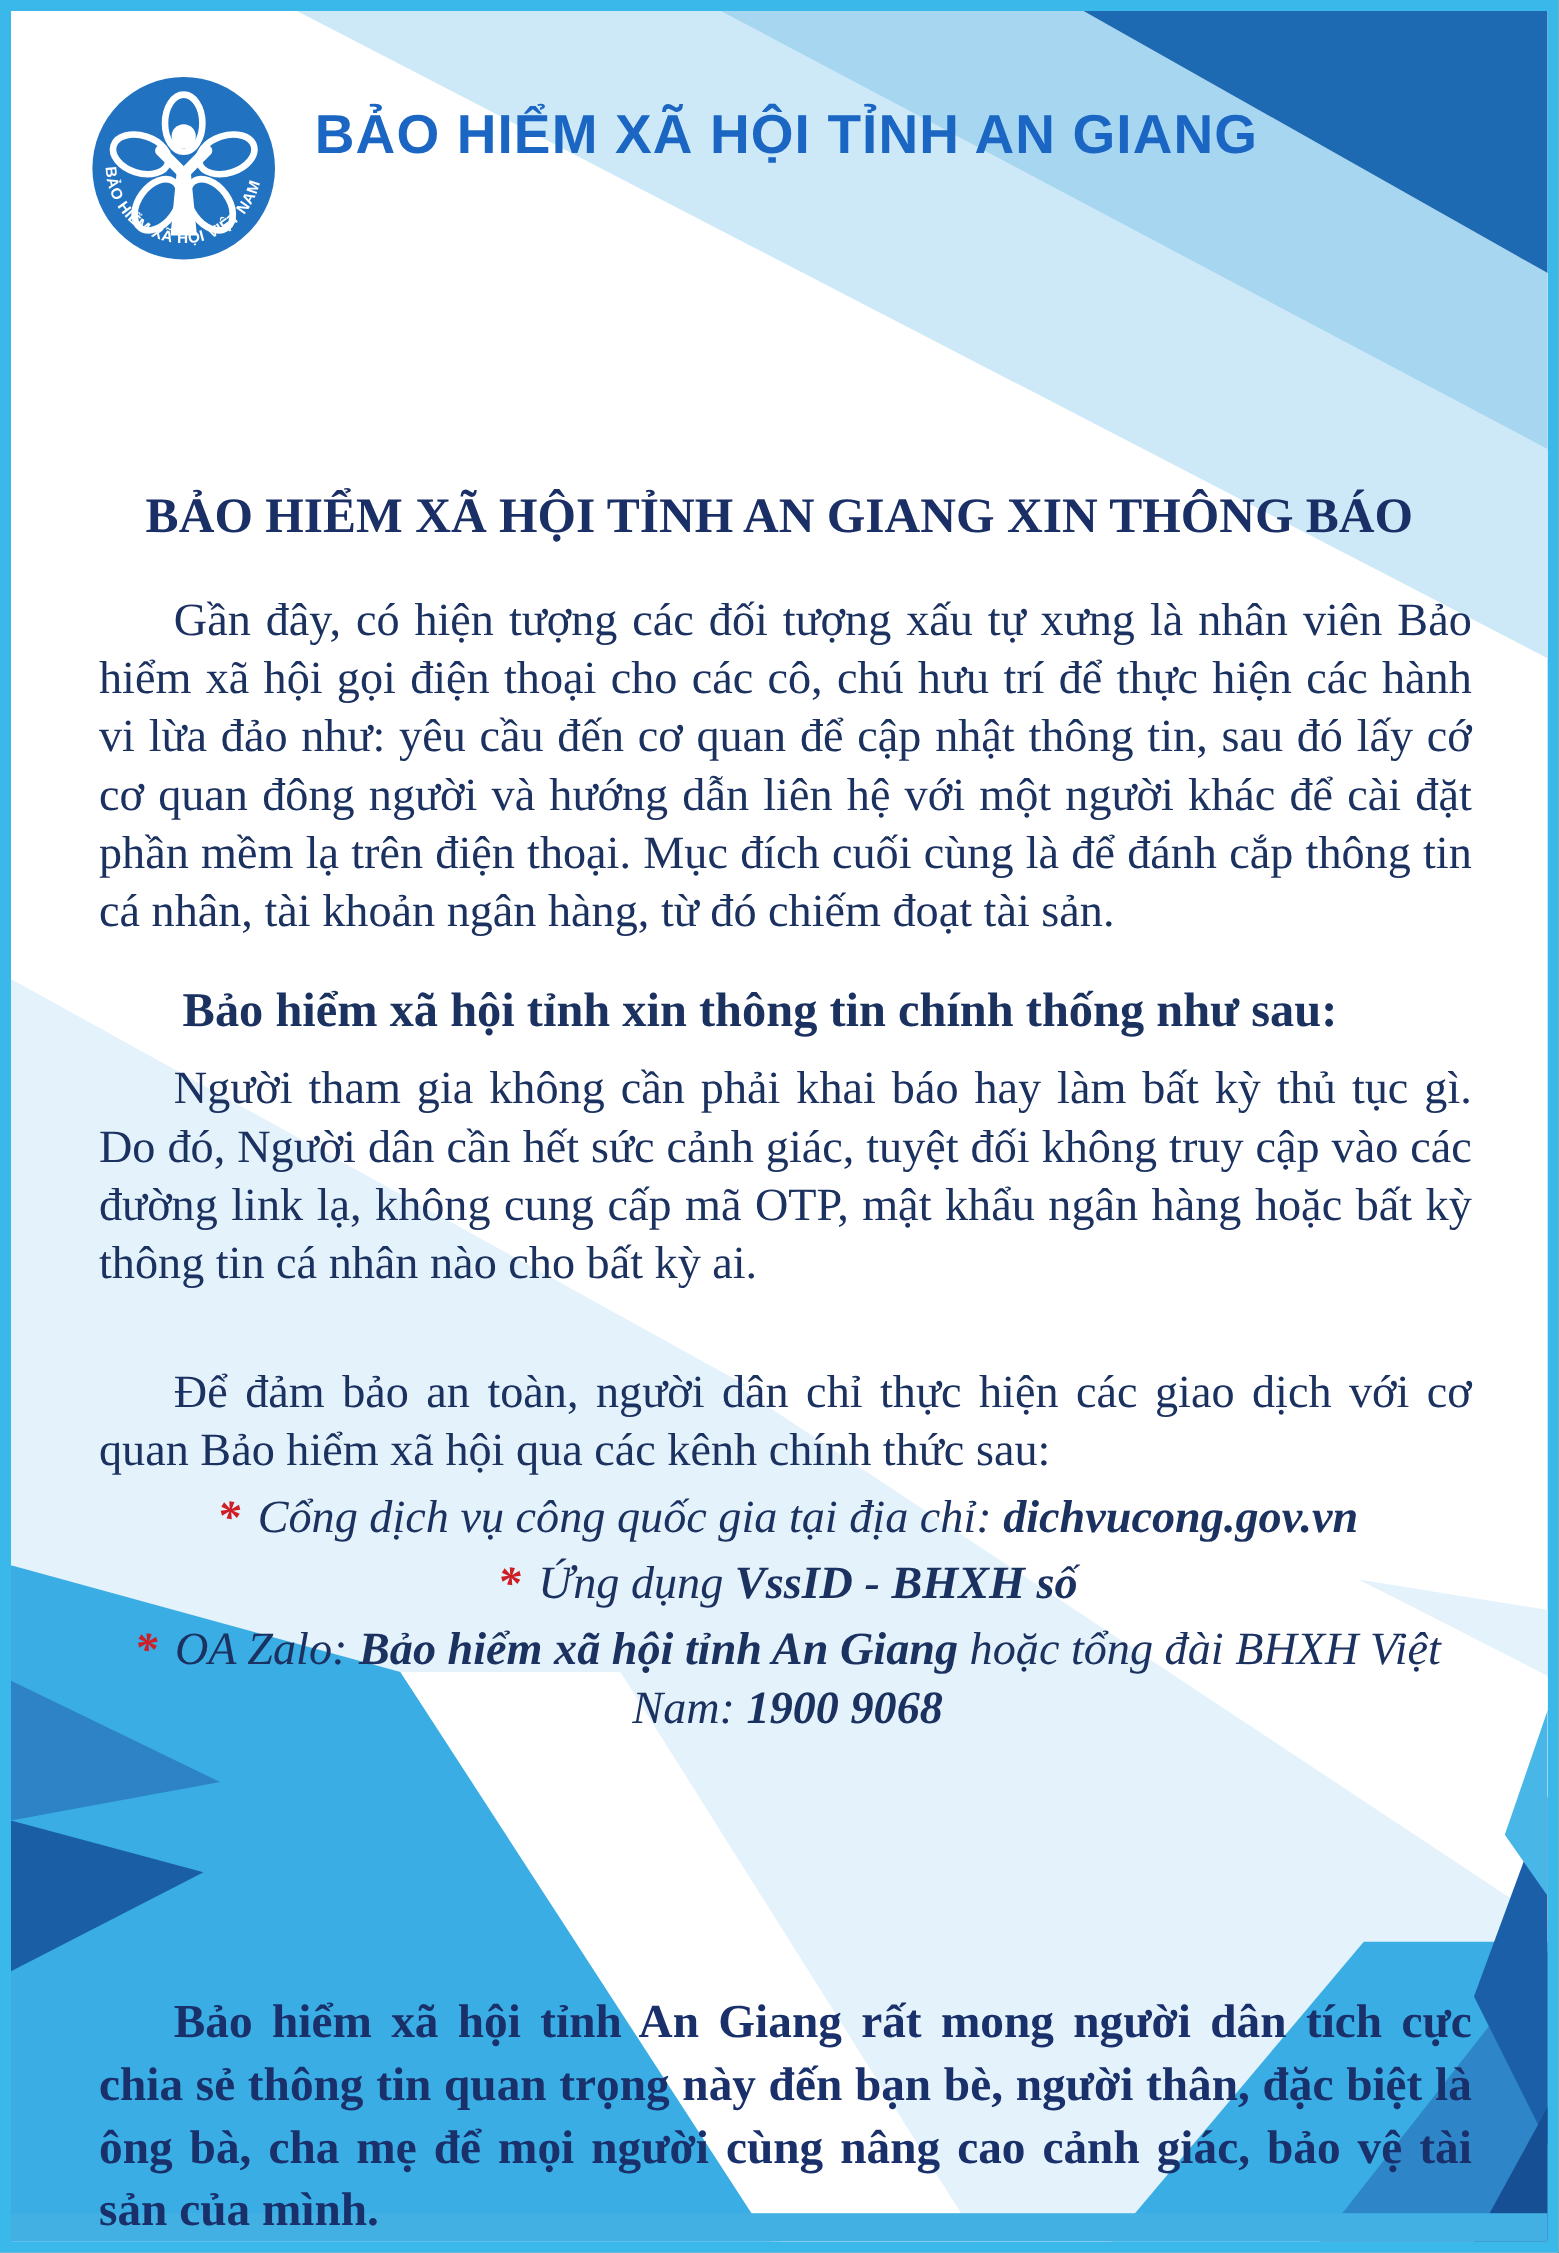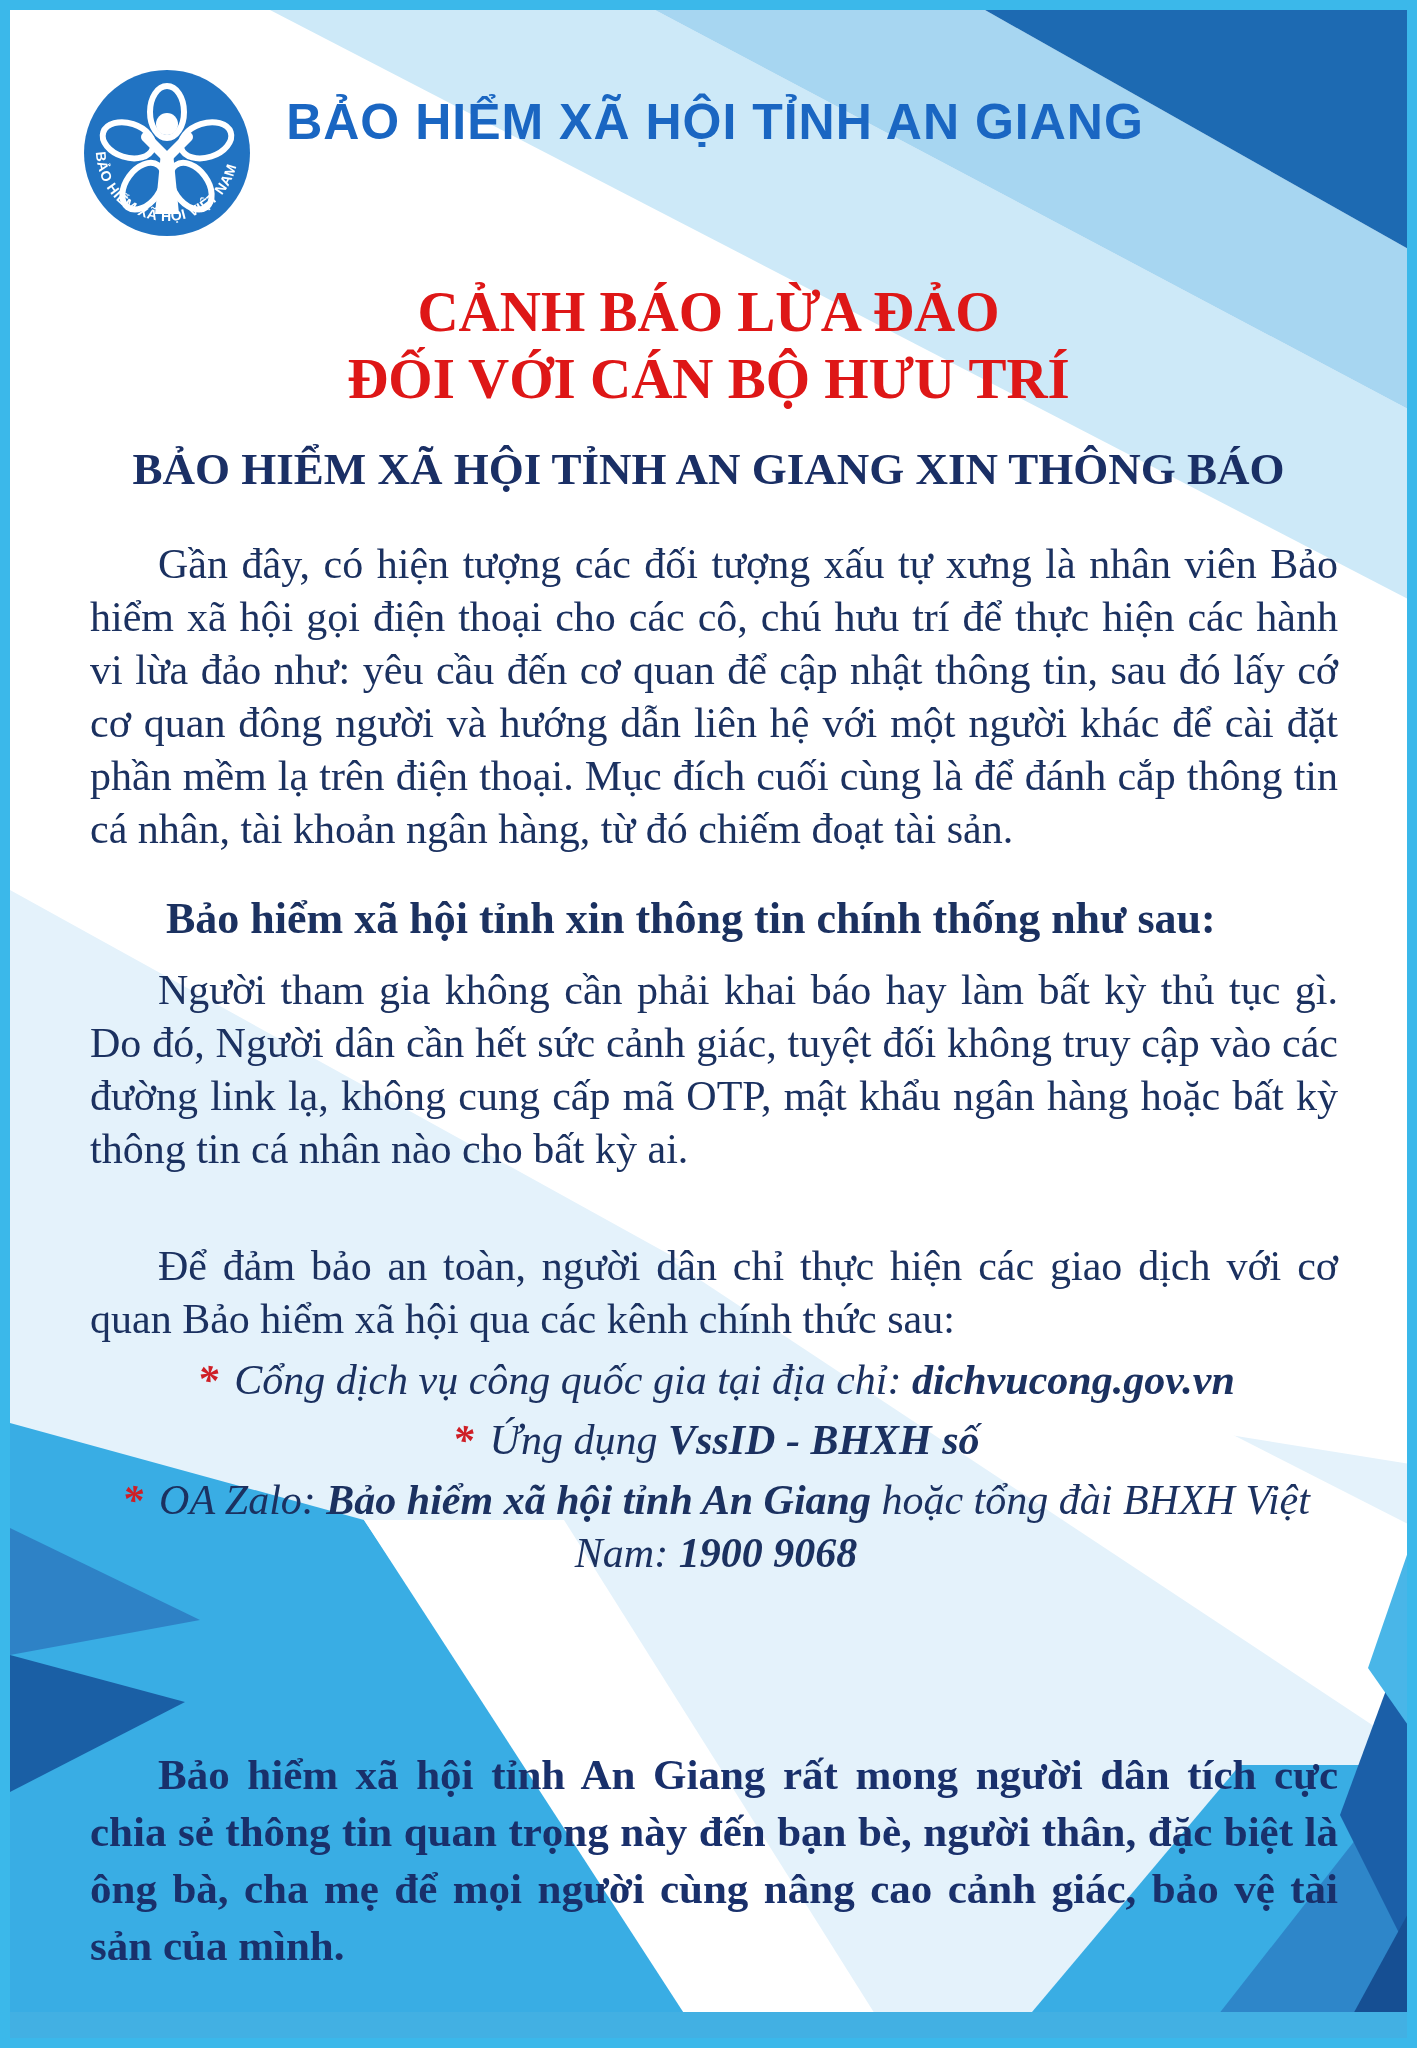--- a/index.html
+++ b/index.html
@@ -56,21 +56,21 @@
   .indent{text-indent:68px;}
   .p1{top:528px;}
   .h2{top:882px;font-weight:bold;font-size:44px;text-indent:76px;text-align:left;}
   .p2{top:954px;}
   .p3{top:1230px;}
   .channels{position:absolute;left:80px;width:1252px;top:1344px;font-size:42px;color:#1b3160;}
   .channel{line-height:53px;margin-bottom:7px;text-align:center;font-style:italic;}
   .ast{color:#cf1f26;font-weight:bold;margin-right:16px;}
   .channels b, .channel b{font-weight:bold;}
   .closing{
-    top:1736px;font-weight:bold;font-size:43px;line-height:57px;color:#19306b;
+    top:1800px;font-weight:bold;font-size:43px;line-height:57px;color:#19306b;
   }
 </style>
 </head>
 <body>
 
 <div class="poster">
 
   <div class="art">
     <div class="shape s-wash"></div>
     <div class="shape s-whiteband"></div>
@@ -117,24 +117,20 @@
         <path d="M79,84 L91,84 L97,146 L73,146 Z" fill="#ffffff"></path>
         <path id="rt" d="M14,82 A70,70 0 0 0 156,82" fill="none"></path>
         <text font-size="14" font-weight="bold" fill="#ffffff" letter-spacing="0.5" font-family="Liberation Sans, DejaVu Sans, sans-serif">
           <textPath href="#rt" startOffset="2">BẢO HIỂM XÃ HỘI VIỆT NAM</textPath>
         </text>
       </svg>
     </div>
 
     <div class="org-title">BẢO HIỂM XÃ HỘI TỈNH AN GIANG</div>
 
-    <div class="alert-title">
-      <div>CẢNH BÁO LỪA ĐẢO</div>
-      <div>ĐỐI VỚI CÁN BỘ HƯU TRÍ</div>
-    </div>
 
     <div class="announce">BẢO HIỂM XÃ HỘI TỈNH AN GIANG XIN THÔNG BÁO</div>
 
     <div class="bodytext indent p1">Gần đây, có hiện tượng các đối tượng xấu tự xưng là nhân viên Bảo hiểm xã hội gọi điện thoại cho các cô, chú hưu trí để thực hiện các hành vi lừa đảo như: yêu cầu đến cơ quan để cập nhật thông tin, sau đó lấy cớ cơ quan đông người và hướng dẫn liên hệ với một người khác để cài đặt phần mềm lạ trên điện thoại. Mục đích cuối cùng là để đánh cắp thông tin cá nhân, tài khoản ngân hàng, từ đó chiếm đoạt tài sản.</div>
 
     <div class="bodytext h2">Bảo hiểm xã hội tỉnh xin thông tin chính thống như sau:</div>
 
     <div class="bodytext indent p3">Để đảm bảo an toàn, người dân chỉ thực hiện các giao dịch với cơ quan Bảo hiểm xã hội qua các kênh chính thức sau:</div>
 
     <div class="bodytext indent p2">Người tham gia không cần phải khai báo hay làm bất kỳ thủ tục gì. Do đó, Người dân cần hết sức cảnh giác, tuyệt đối không truy cập vào các đường link lạ, không cung cấp mã OTP, mật khẩu ngân hàng hoặc bất kỳ thông tin cá nhân nào cho bất kỳ ai.</div>

